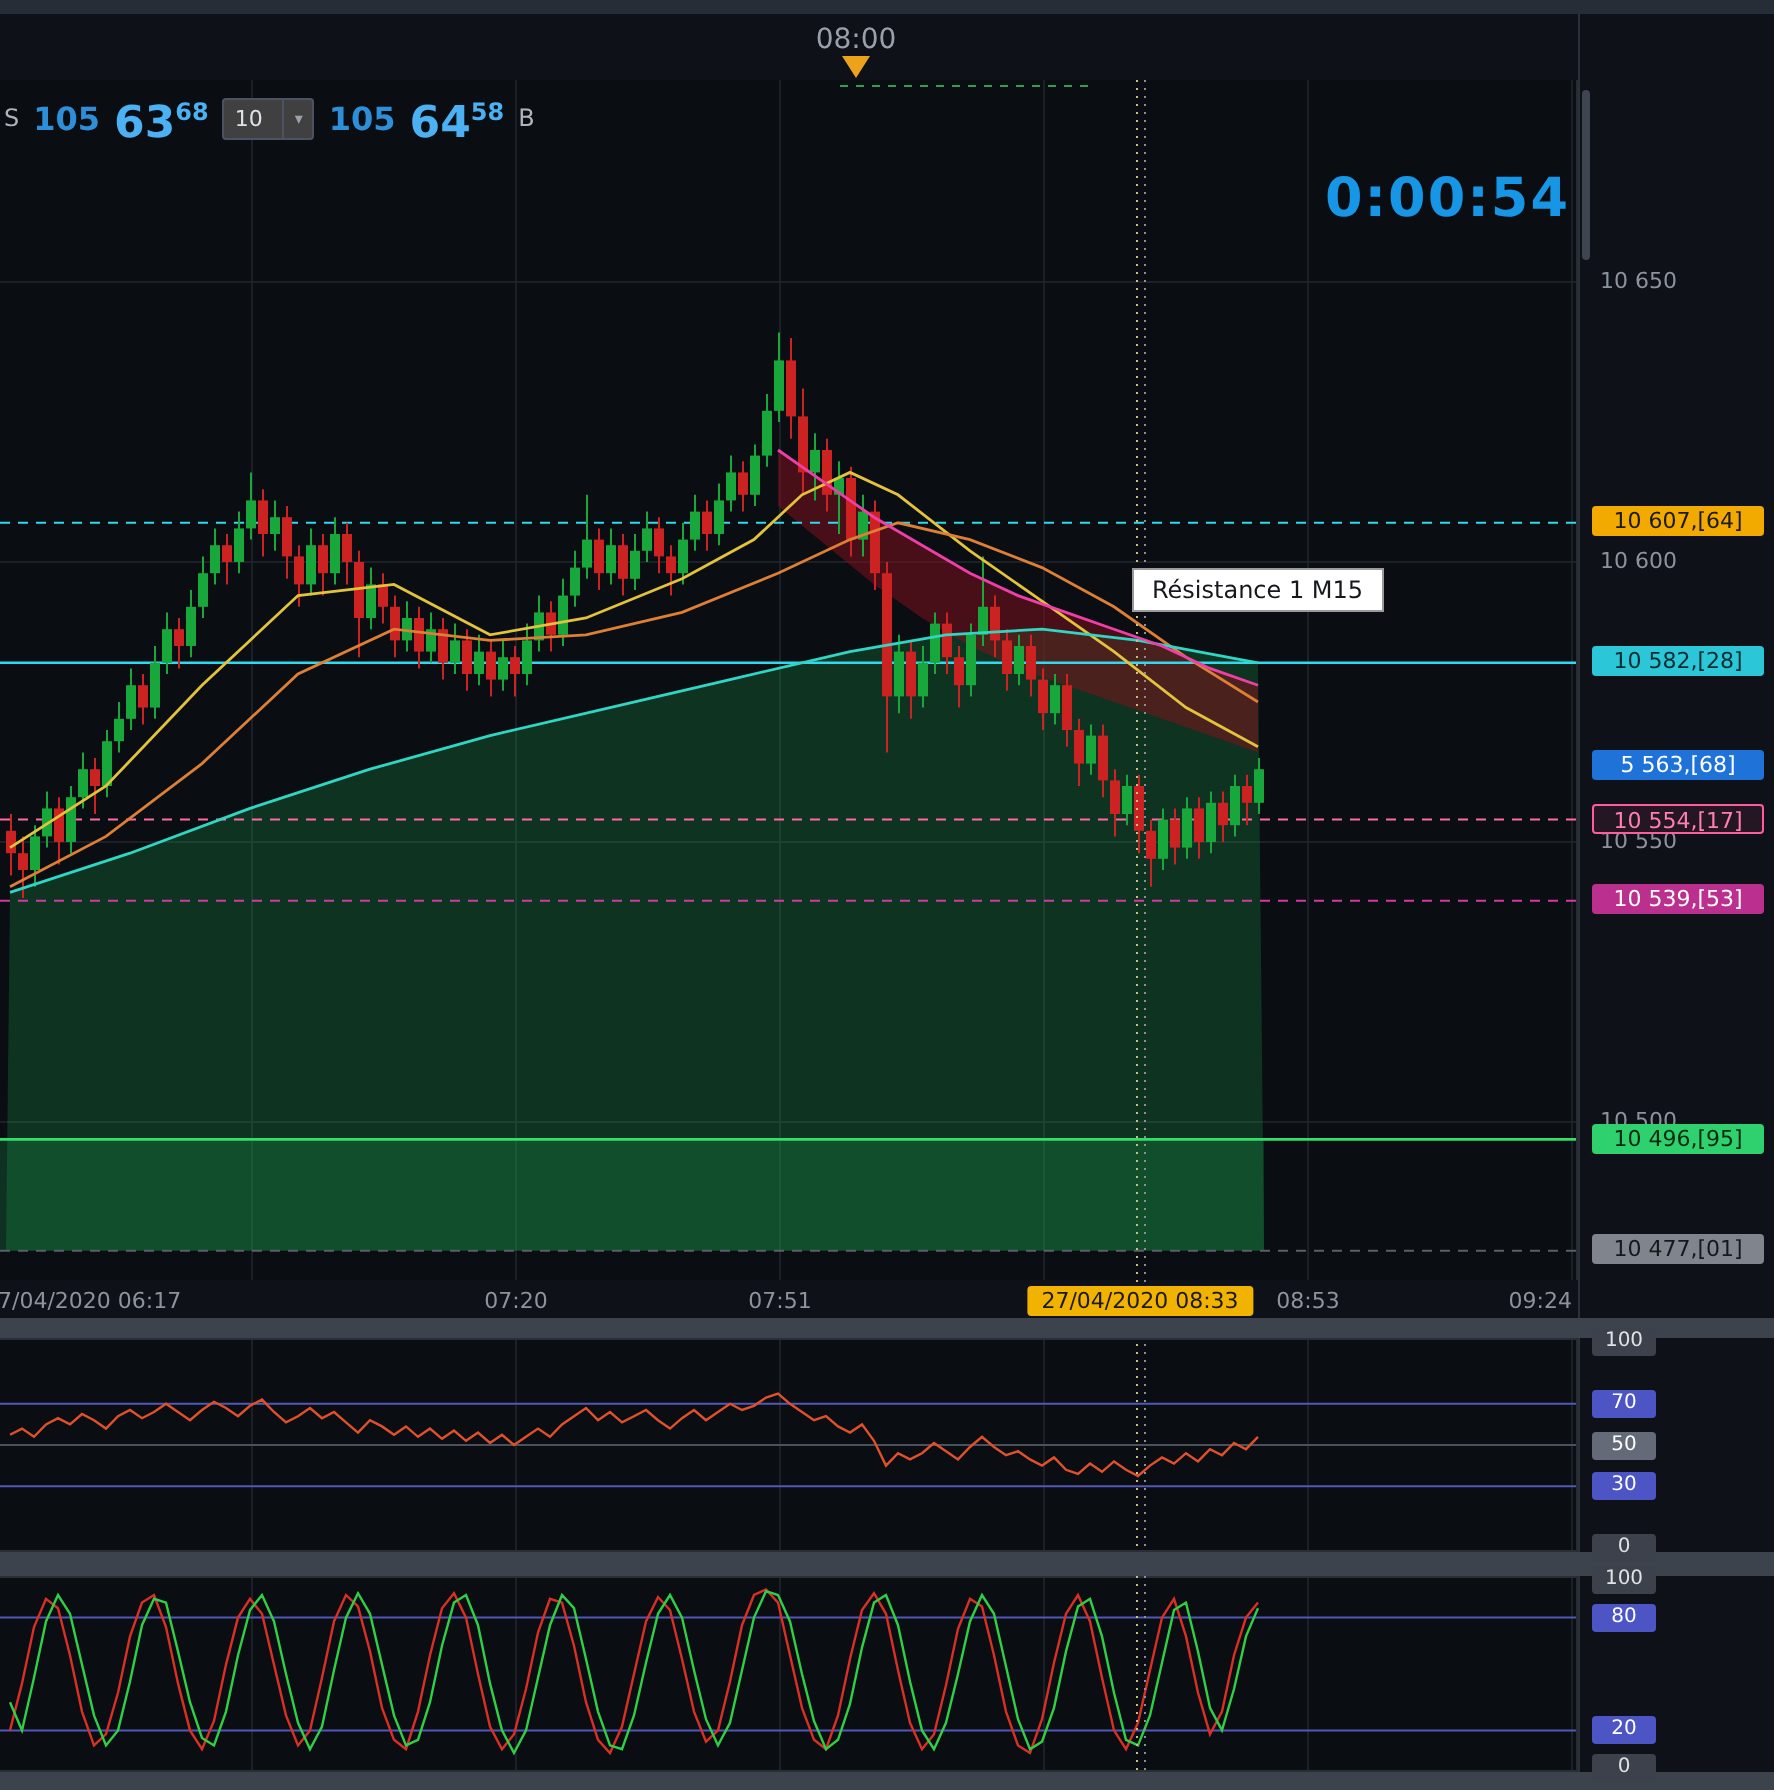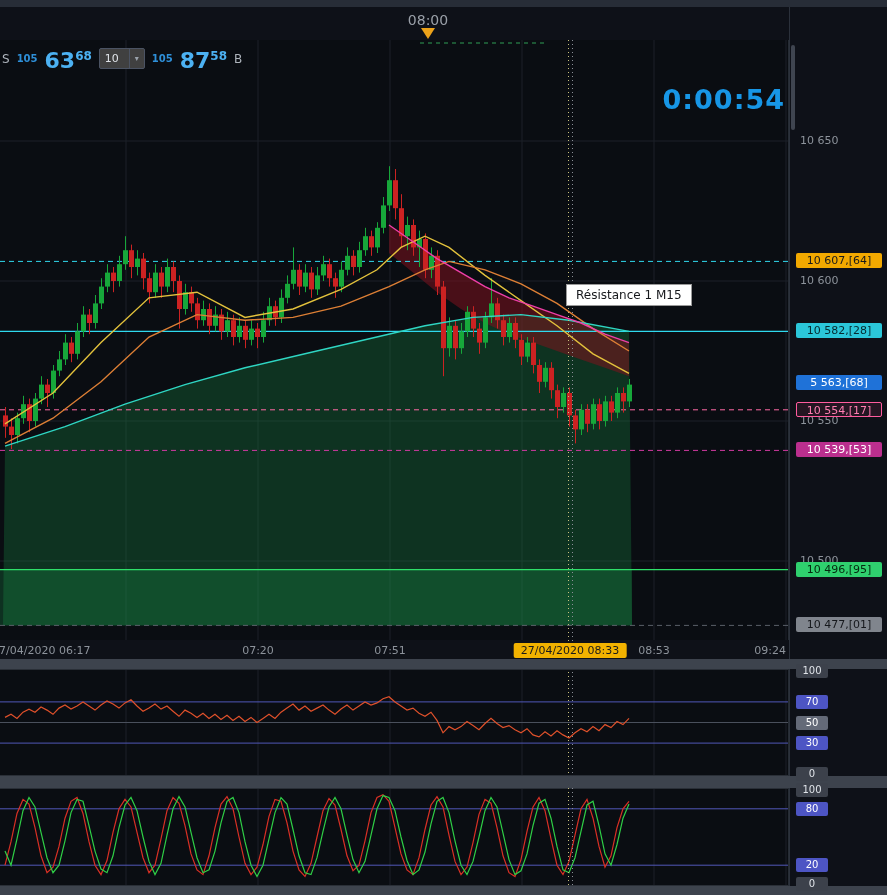--- a/index.html
+++ b/index.html
@@ -19,21 +19,21 @@
   .vdot{position:absolute;top:40px;height:846px;width:1px;z-index:3;
         background:repeating-linear-gradient(to bottom,#c9c27e 0,#c9c27e 1px,transparent 1px,transparent 4px);}
   .vdot.gray{background:repeating-linear-gradient(to bottom,#8b8f97 0,#8b8f97 1px,transparent 1px,transparent 4px);}
   
   .marker-label{position:absolute;top:12px;transform:translateX(-50%);font-size:14px;color:#9aa0a8;z-index:2;}
   .marker-tri{position:absolute;top:28px;transform:translateX(-50%);width:0;height:0;z-index:2;
               border-left:7px solid transparent;border-right:7px solid transparent;border-top:11px solid #eca21a;}
   
   .order{position:absolute;left:2px;top:46px;display:flex;align-items:center;gap:7px;z-index:5;}
   .side-label{color:#aeb4bc;font-size:12px;}
-  .px-sm{color:#2e8fd8;font-weight:bold;font-size:10px;}
+  .px-sm{color:#2e8fd8;font-weight:bold;font-size:16px;}
   .px-big{color:#4cb1f2;font-weight:bold;font-size:22px;line-height:20px;}
   .px-big sup{font-size:12px;}
   .qty-box{width:44px;height:19px;background:#404040;border:1px solid #4b5363;border-radius:2px;
            display:flex;align-items:center;font-size:11px;color:#dfe3e8;}
   .qty-box .val{flex:1;padding-left:5px;}
   .qty-box .arrow{width:14px;height:100%;border-left:1px solid #4b5363;display:flex;align-items:center;justify-content:center;color:#9aa2ac;font-size:8px;}
   
   .countdown{position:absolute;right:102px;top:84px;font-size:27px;font-weight:bold;color:#1796e6;letter-spacing:1px;z-index:5;}
   
   .tooltip{position:absolute;left:566px;top:284px;background:#ffffff;border:1px solid #9a9a9a;color:#16181c;
@@ -337,21 +337,21 @@
 
   <div class="order">
     <span class="side-label">S</span>
     <span class="px-sm">105</span>
     <span class="px-big"><span>63</span><sup>68</sup></span>
     <span class="qty-box">
       <span class="val">10</span>
       <span class="arrow">▾</span>
     </span>
     <span class="px-sm">105</span>
-    <span class="px-big"><span>87</span><sup>58</sup></span>
+    <span class="px-big"><span>64</span><sup>58</sup></span>
     <span class="side-label">B</span>
   </div>
 
   <div class="countdown">0:00:54</div>
 
   <div class="tooltip">Résistance 1 M15</div>
 
   <div id="price-axis">
       <div class="tick" style="top: 134px;">10 650</div>
       <div class="tick" style="top: 274px;">10 600</div>

